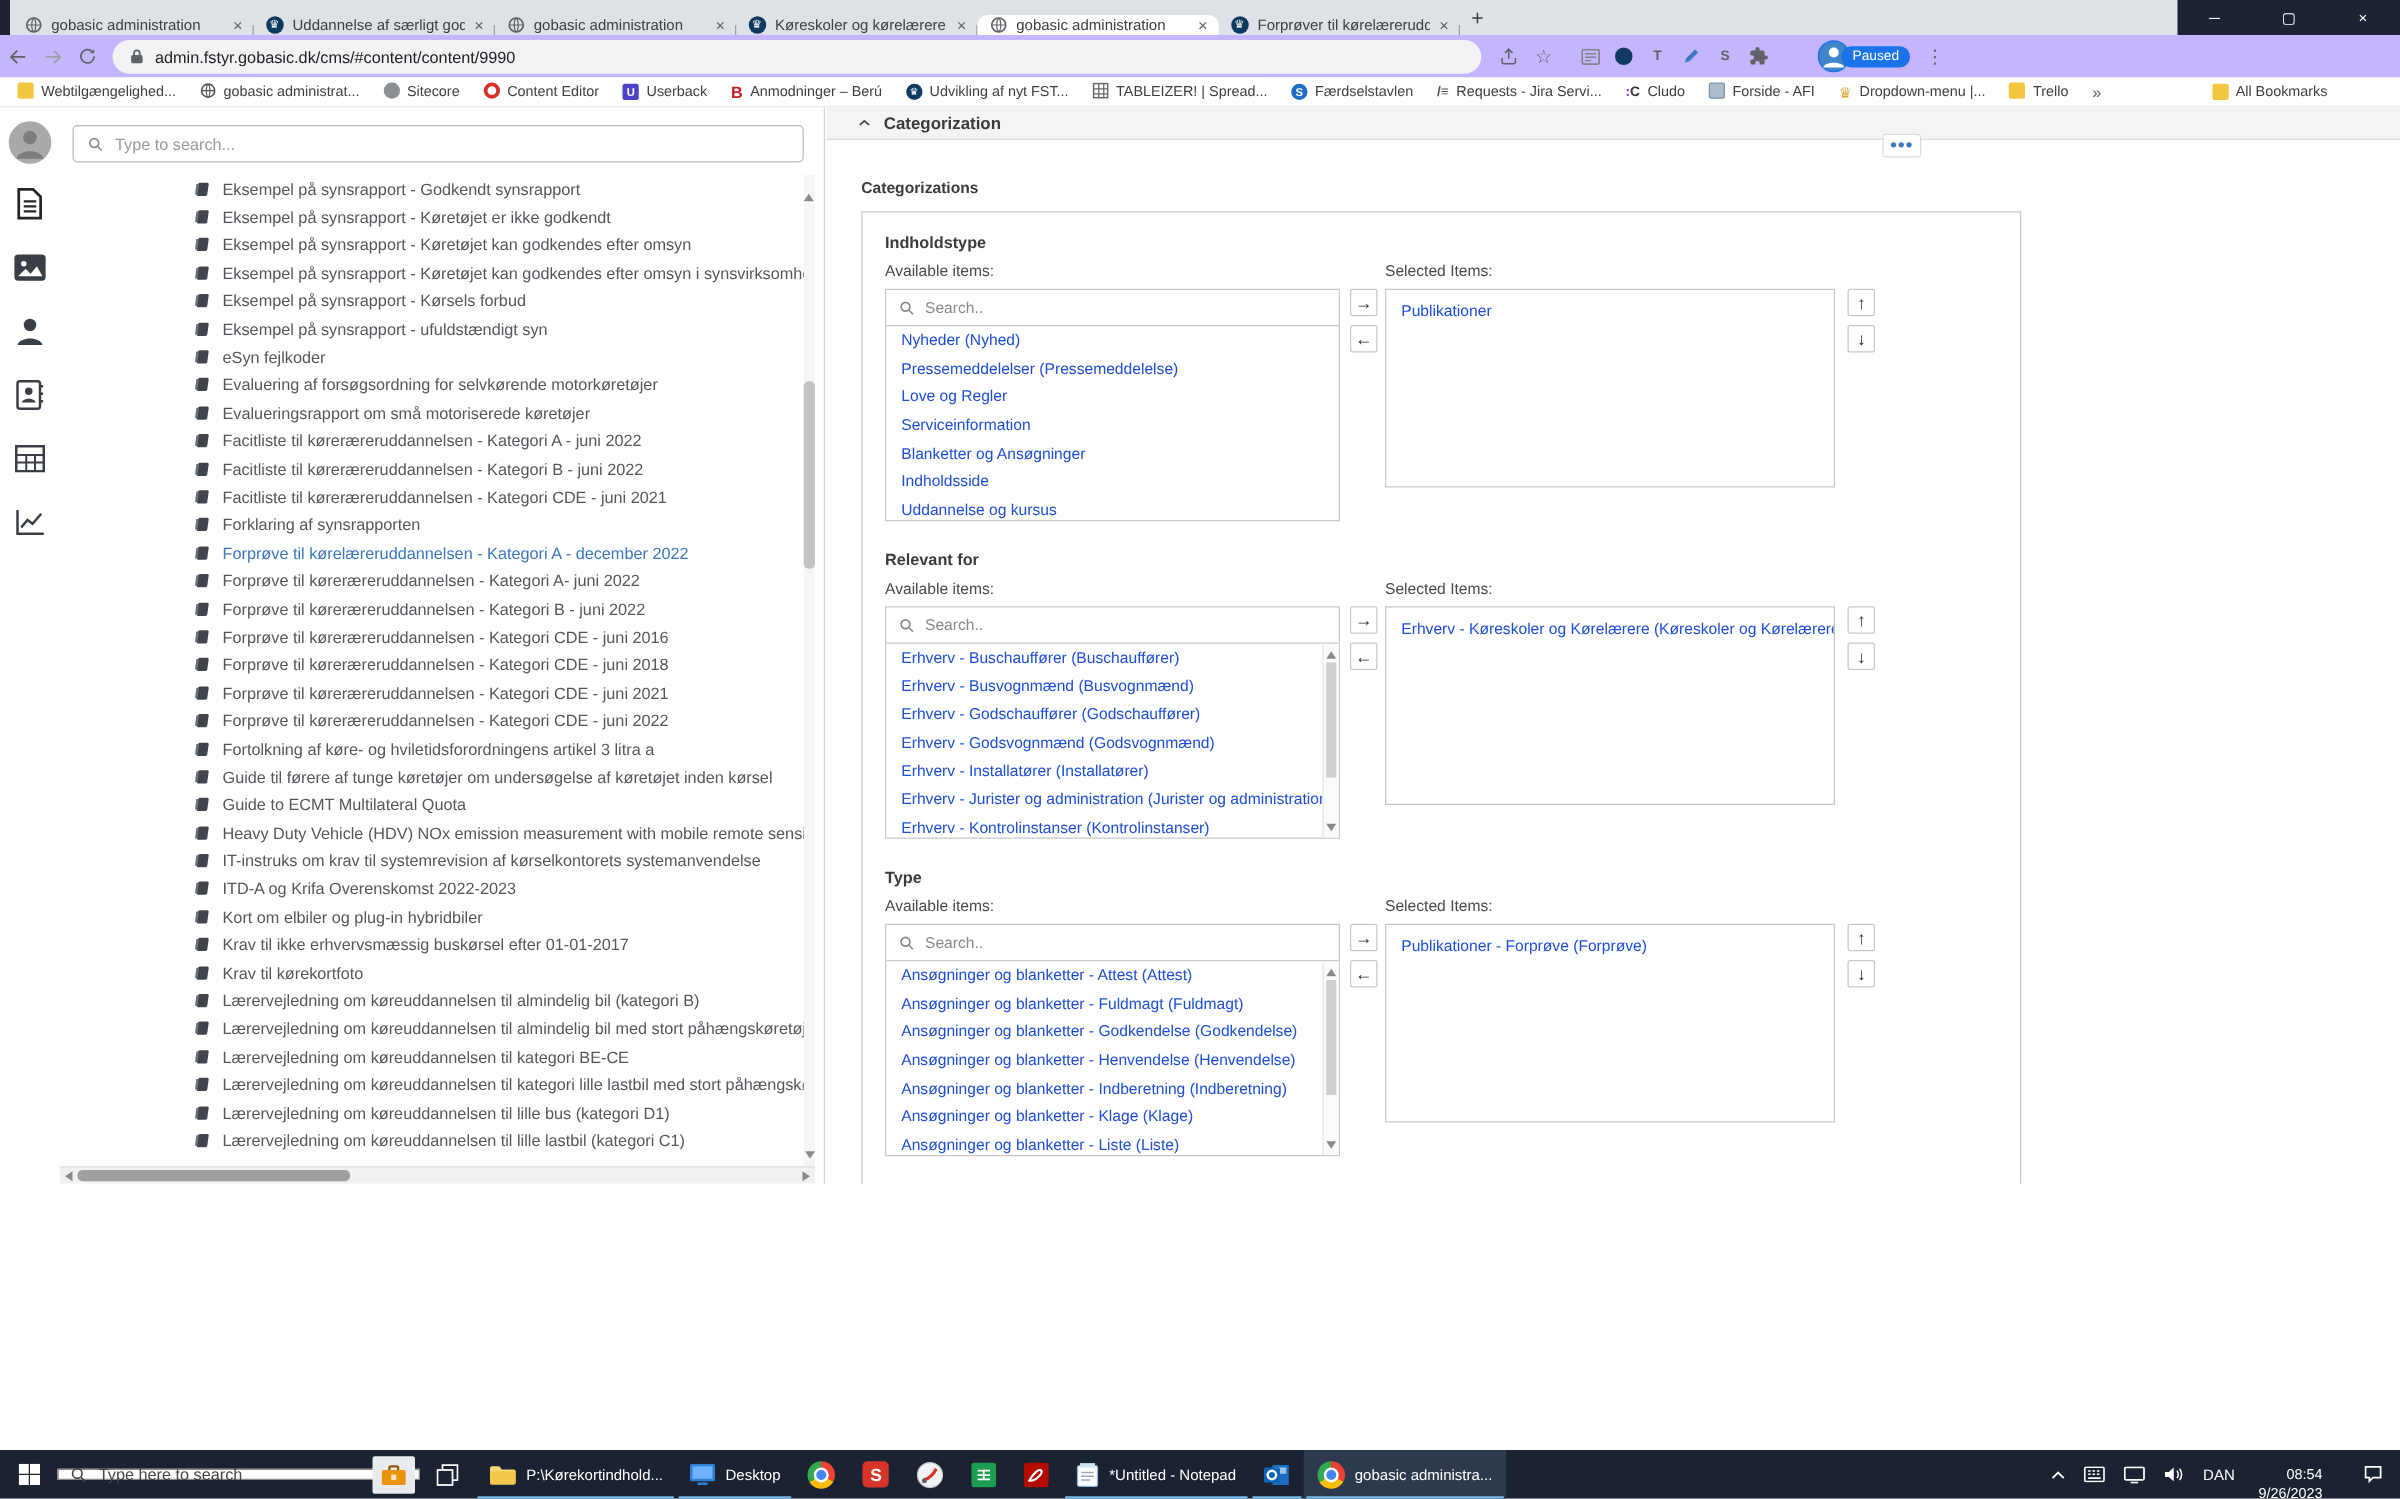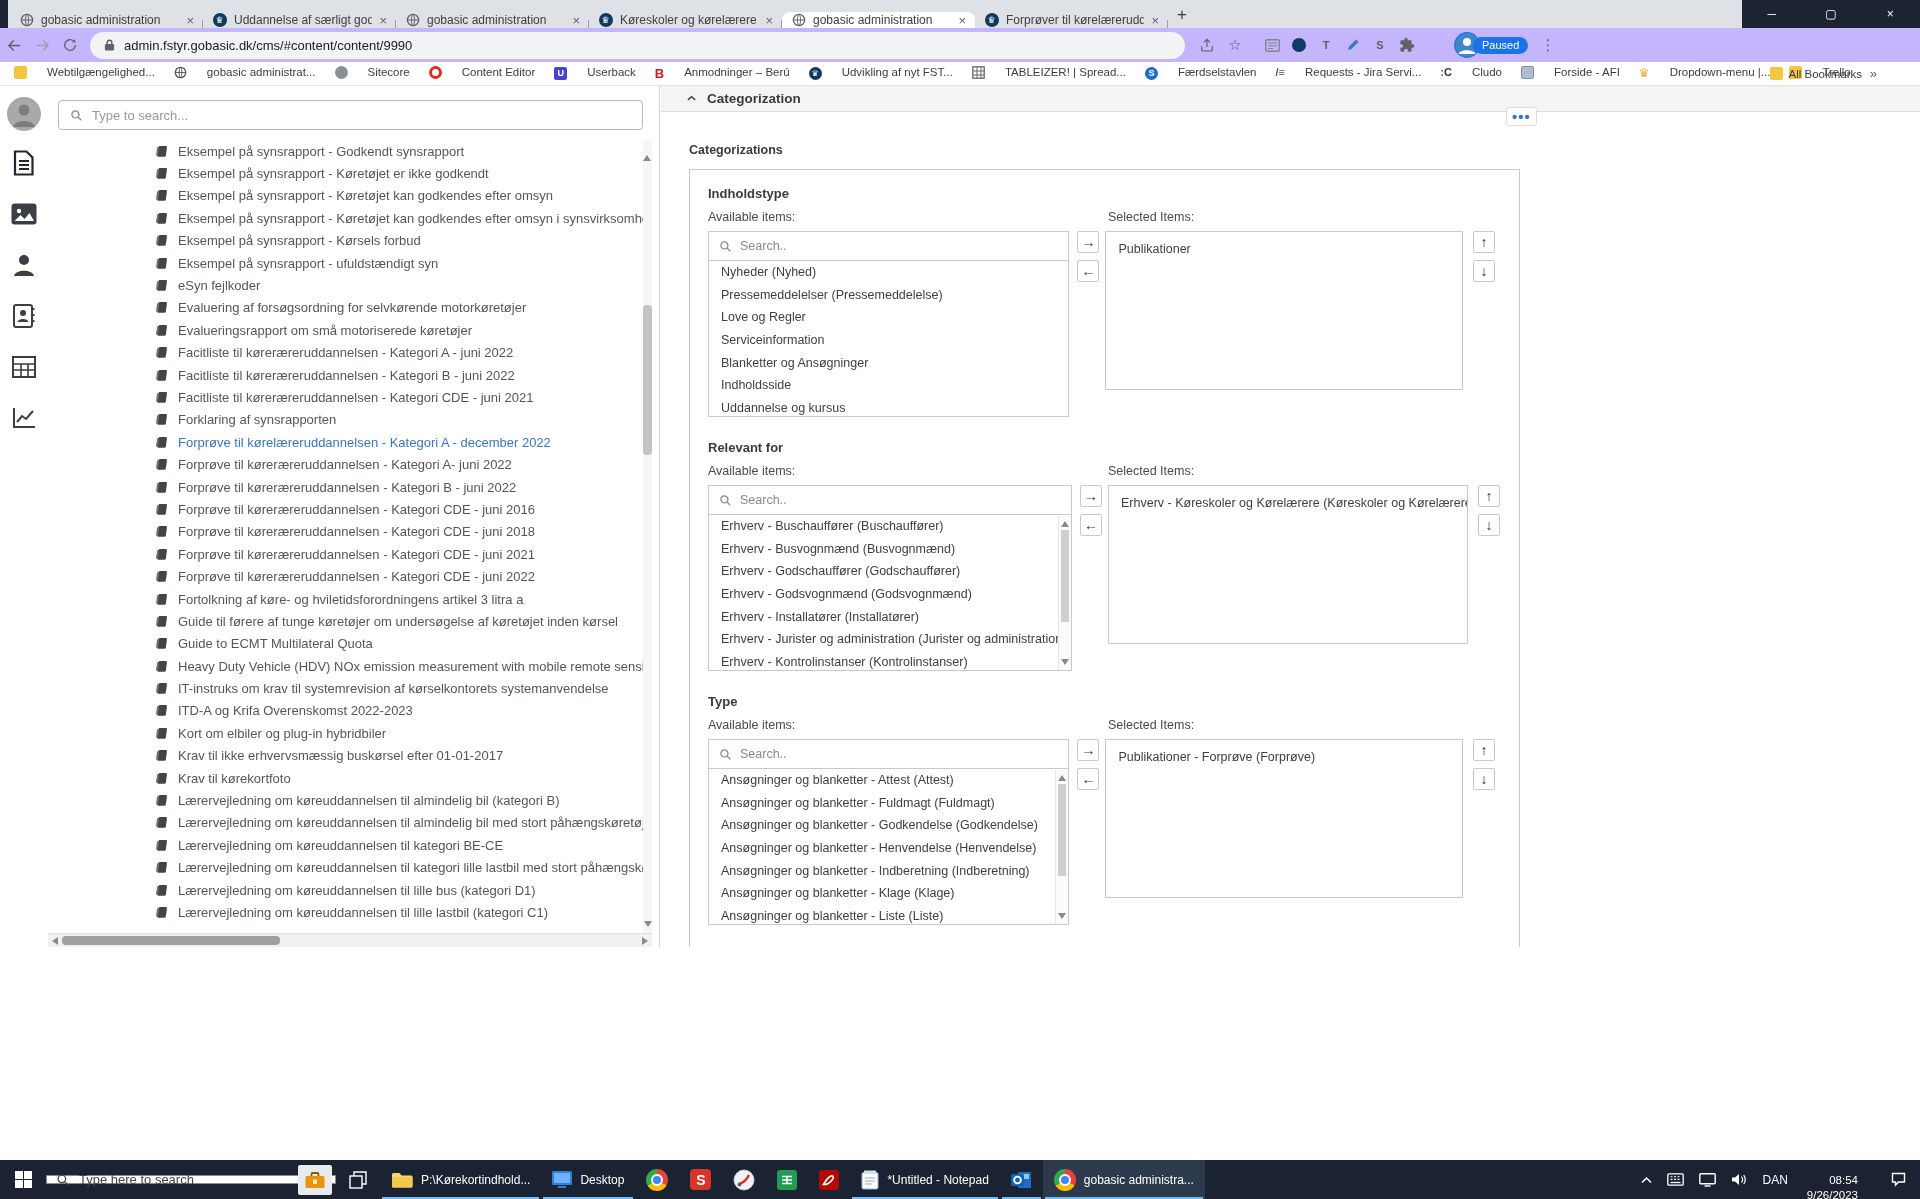--- a/index.html
+++ b/index.html
@@ -23,21 +23,21 @@
   .nav-icon{width:28px;height:28px;display:flex;align-items:center;justify-content:center;flex:none}
   .urlpill{width:1095px;height:27px;background:#f1f3f4;border-radius:14px;display:flex;align-items:center;padding:0 14px;gap:9px;margin-left:6px;flex:none}
   .url-text{font-size:13px;color:#202124;white-space:nowrap;overflow:hidden}
   .ext-cluster{display:flex;align-items:center;gap:9px;margin-left:14px}
   .ext-badge{width:18px;height:18px;display:inline-flex;align-items:center;justify-content:center;font-size:11px;font-weight:bold;color:#5f6368}
   .profile-wrap{display:flex;align-items:center;margin-left:38px;position:relative}
   .paused-pill{background:#1a73e8;color:#fff;font-size:11px;border-radius:10px;padding:2px 9px 3px;margin-left:-7px;z-index:2}
   .kebab{color:#5f6368;font-size:15px;margin-left:12px}
 
   .bookmarksbar{position:absolute;top:62px;left:0;width:1920px;height:24px;background:#fff;border-bottom:1px solid #e4e4e4;display:flex;align-items:center;padding-left:14px;gap:19px;font-size:11.5px;color:#3c4043}
-  .bm{display:flex;gap:20px;white-space:nowrap}
+  .bm{display:flex;align-items:center;gap:6px;white-space:nowrap}
   .bmi{width:13px;height:13px;border-radius:2px;display:inline-block}
   .bm-overflow{color:#5f6368;font-size:13px}
   .bm-right{position:absolute;right:58px;display:flex;align-items:center;gap:6px}
 
   
   .app{position:absolute;top:86px;left:0;width:1920px;height:861px;background:#fff}
   .rail{position:absolute;left:0;top:0;width:48px;height:100%;display:flex;flex-direction:column;align-items:center;padding-top:10px}
   .rail-item{height:26px;margin-bottom:25px;display:flex;align-items:center;justify-content:center}
   .rail-item.avatar{height:36px;margin-bottom:18px}
 
@@ -58,30 +58,30 @@
   .vtrack .tri-down{position:absolute;bottom:3px;left:0;right:0}
   .hscroll{position:absolute;left:0;bottom:0;height:14px;width:604px;background:#f1f1f1;border-top:1px solid #e0e0e0;display:flex;align-items:center;padding:0 4px;gap:4px}
   .hthumb{width:218px;height:9px;background:#9f9f9f;border-radius:4px}
   .hspace{flex:1}
 
   
   .panel{position:absolute;left:661px;top:0;width:1259px;height:100%;overflow:hidden}
   .panel-header{height:26px;background:#f4f4f4;border-bottom:1px solid #dcdcdc;display:flex;align-items:center;gap:10px;padding-left:25px;font-size:13.5px;font-weight:bold;color:#3b3b3b}
   .dots-btn{position:absolute;left:845px;top:21px;width:31px;height:19px;border:1px solid #ddd;border-radius:3px;background:#fff;color:#3a77bd;display:flex;align-items:center;justify-content:center;font-size:15px;font-weight:bold;letter-spacing:1px;line-height:10px}
   .group-label{margin:31px 0 12px 28px;font-size:12.5px;font-weight:bold;color:#3b3b3b}
-  .fieldset{margin-left:28px;width:831px;height:810px;border:1px solid #c9c9c9;padding:16px 18px}
+  .fieldset{margin-left:28px;width:928px;height:810px;border:1px solid #c9c9c9;padding:16px 18px}
   .cat-section{margin-bottom:23px}
   .cat-title{font-size:13px;font-weight:bold;color:#3b3b3b;margin-bottom:9px}
   .cat-labels{display:flex;font-size:12.5px;color:#4a4a4a;margin-bottom:7px}
   .cat-labels .l1{width:400px}
   .cat-row{display:flex;align-items:flex-start}
   .avail-box{width:364px;height:186px;border:1px solid #c9c9c9;position:relative;background:#fff}
   .search-row{height:29px;border-bottom:1px solid #c9c9c9;display:flex;align-items:center;padding:0 10px;gap:8px;color:#8a8a8a;font-size:12.5px}
   .opt-list{list-style:none}
-  .opt-list li{height:22.6px;display:flex;align-items:center;padding:0 12px;font-size:12.5px;color:#404040;white-space:nowrap;overflow:hidden}
+  .opt-list li{height:22.6px;display:flex;align-items:center;padding:0 12px;font-size:12.5px;color:#1d4ed8;white-space:nowrap;overflow:hidden}
   .btn-col{width:22px;margin:0 6px 0 8px;display:flex;flex-direction:column;gap:7px}
   .sq-btn{width:22px;height:22px;border:1px solid #c9c9c9;border-radius:2px;background:#fff;color:#2f2f2f;font-size:14px;font-weight:bold;display:flex;align-items:center;justify-content:center;line-height:1}
   .sel-box{width:360px;height:159px;border:1px solid #c9c9c9;padding-top:6px;background:#fff}
   .btn-col2{margin-left:10px}
   .inner-scroll{display:none}
   .has-scroll .inner-scroll{display:block;position:absolute;top:30px;right:0;bottom:0;width:13px;background:#fbfbfb;border-left:1px solid #e6e6e6}
   .has-scroll .inner-scroll .ithumb{position:absolute;top:14px;left:2px;width:8px;height:92px;background:#cfcfcf}
   .has-scroll .inner-scroll .tri-up{position:absolute;top:2px;left:2px}
   .has-scroll .inner-scroll .tri-down{position:absolute;bottom:2px;left:2px}
   .has-scroll .opt-list li{padding-right:16px}

